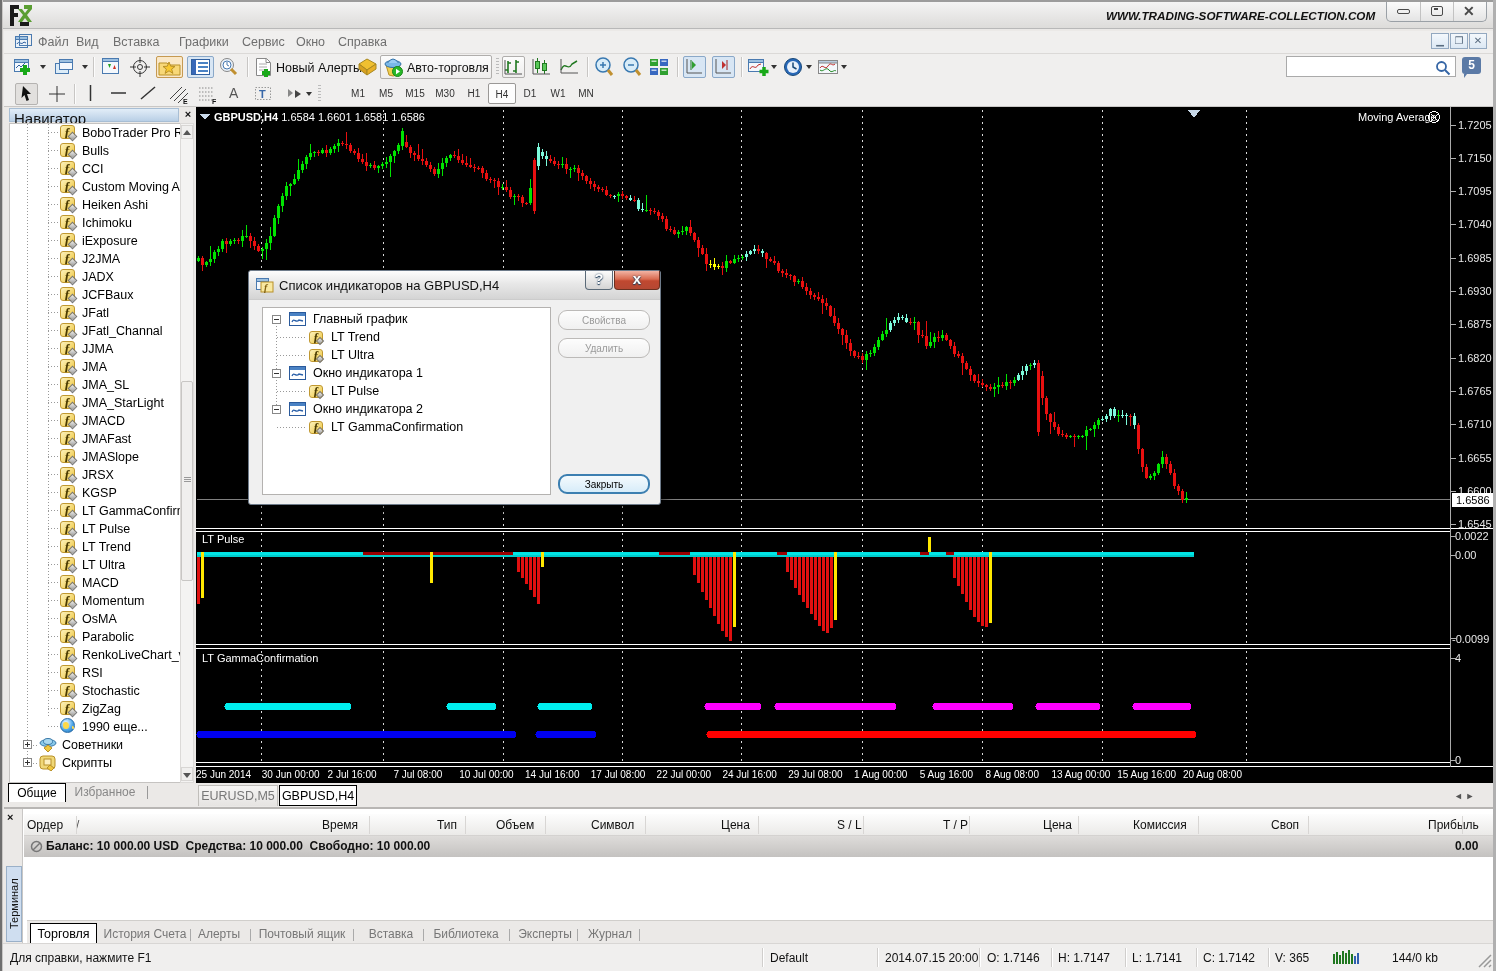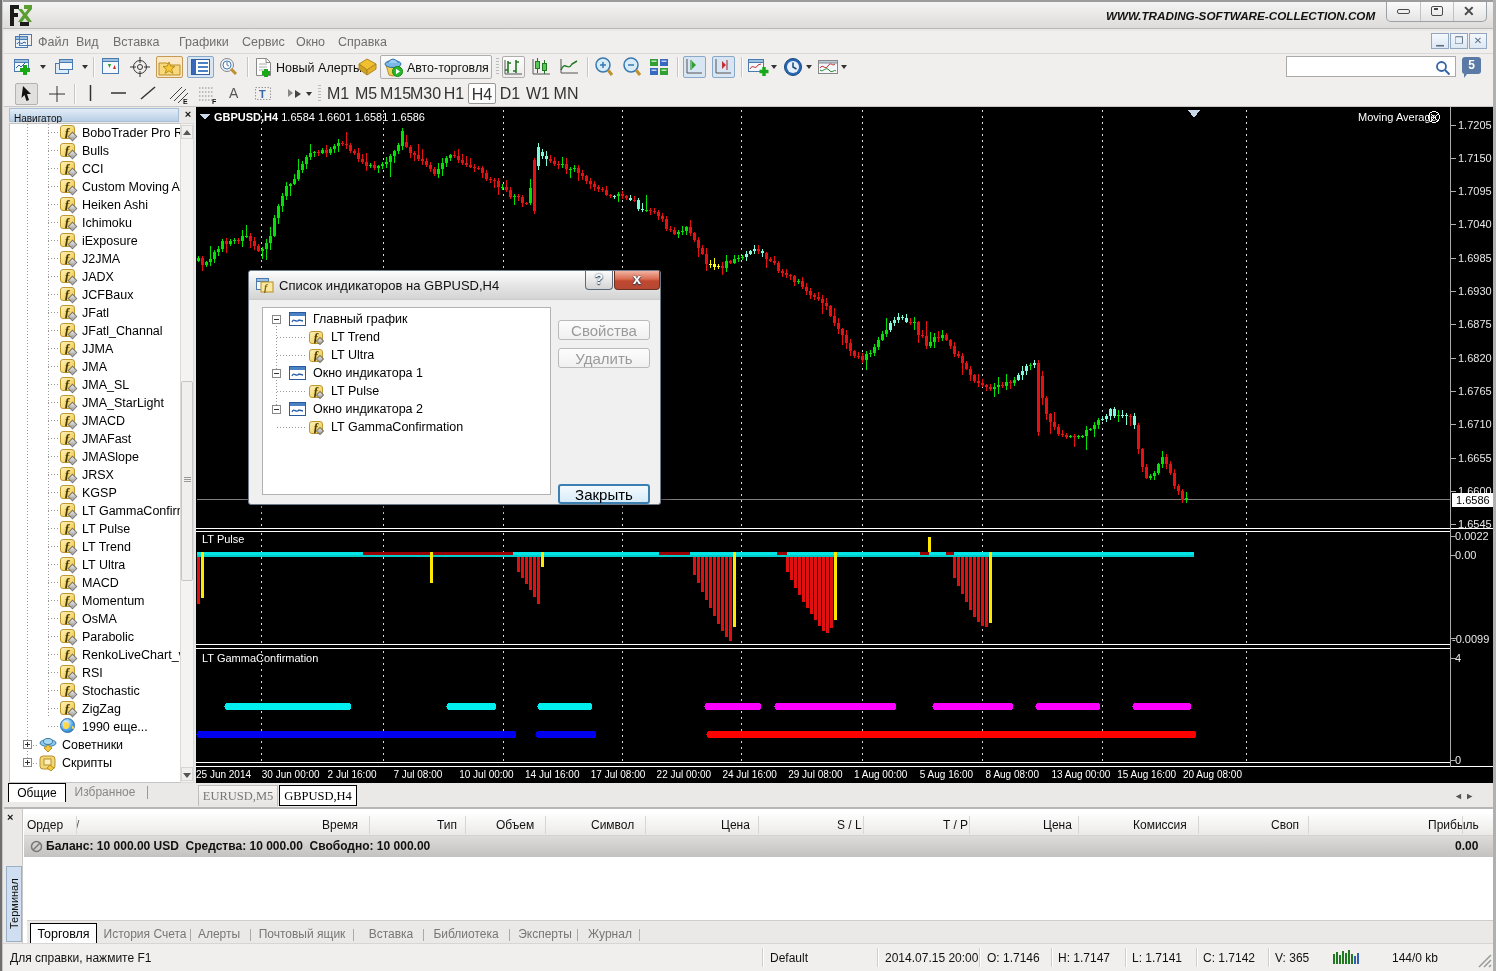--- a/index.html
+++ b/index.html
@@ -29,29 +29,29 @@
 #tb1 { left:4px; top:54px; width:1489px; height:27px; background:#f0efee; }
 #tb2 { left:4px; top:81px; width:1489px; height:26px; background:#f0efee; border-bottom:1px solid #c9c7c5; }
 .sep { position:absolute; top:3px; width:1px; height:20px; background:#c8c6c4; box-shadow:1px 0 0 #fcfcfc; }
 .grip { position:absolute; top:4px; width:3px; height:18px; background:repeating-linear-gradient(#bbb 0 1px,#f0efee 1px 3px); }
 .tbtn { position:absolute; top:2px; width:23px; height:22px; }
 .pressed { border:1px solid #c69a52; background:#fae8c8; border-radius:2px; }
 .pressedb { border:1px solid #8aa8c8; background:#d8e6f4; border-radius:2px; }
 .raised { border:1px solid #b0aeac; border-radius:2px; background:linear-gradient(#fcfcfc,#eeedec); }
 .dd { position:absolute; top:11px; width:0; height:0; border-left:3px solid transparent; border-right:3px solid transparent; border-top:4px solid #333; }
 .tbtxt { position:absolute; font-size:12.5px; color:#111; top:7px; }
-.tfb { position:absolute; top:2px; height:21px; font-size:16px; color:#333; text-align:center; line-height:21px; }
+.tfb { position:absolute; top:2px; height:21px; font-size:10px; color:#333; text-align:center; line-height:21px;margin-left:20px; }
 .tfb.sel { border:1px solid #9a9896; background:#fdfdfd; border-radius:2px; }
 #search { position:absolute; left:1282px; top:2px; width:170px; height:21px; background:#fff; border:1px solid #aaa; }
 #note5 { position:absolute; left:1458px; top:3px; width:19px; height:17px; background:#5b7aa6; border-radius:3px; color:#fff; font-size:12px; font-weight:bold; text-align:center; line-height:17px; }
 #note5:after { content:""; position:absolute; left:2px; top:17px; border-left:3px solid #5b7aa6; border-bottom:4px solid transparent; border-right:2px solid transparent; }
 
 
 #nav { left:4px; top:107px; width:190px; height:676px; background:#ebe9e7; }
-#navhdr { position:absolute; left:5px; top:1px; width:170px; height:14px; background:linear-gradient(#e2edf8,#b9cfe6); border:1px solid #a8bed4; font-size:10px; color:#111; padding:4px 4px; line-height:12px; }
+#navhdr { position:absolute; left:5px; top:1px; width:170px; height:14px; background:linear-gradient(#e2edf8,#b9cfe6); border:1px solid #a8bed4; font-size:15px; color:#111; padding:4px 4px; line-height:12px; }
 #navx { position:absolute; left:178px; top:1px; width:12px; height:13px; font-size:11px; font-weight:bold; color:#111; text-align:center; line-height:13px; }
 #navtree { position:absolute; left:5px; top:16px; width:171px; height:660px; background:#fff; border:1px solid #c5c3c1; border-right:none; overflow:hidden; }
 #navsb { position:absolute; left:176px; top:16px; width:14px; height:660px; background:#f4f3f2; border:1px solid #dcdad8; }
 .nrow { position:absolute; left:0; width:171px; height:18px; }
 .nrow .ntxt { position:absolute; left:72px; top:2px; font-size:12.5px; color:#000; white-space:nowrap; }
 .fico { position:absolute; left:50px; top:1px; width:15px; height:14px; background:linear-gradient(135deg,#fdf2bc,#eec63e); border:1px solid #c09830; border-radius:3px; }
 .fico i { position:absolute; left:3px; top:-2px; font-family:"Liberation Serif",serif; font-size:13px; font-weight:bold; color:#4a3a00; }
 .fico b { position:absolute; left:8px; top:7px; width:7px; height:7px; background:linear-gradient(135deg,#eee,#999); border:1px solid #777; transform:rotate(45deg); }
 .globe { position:absolute; left:50px; top:0px; width:15px; height:15px; border-radius:50%; background:radial-gradient(circle at 38% 32%,#cfe9ff 15%,#52a8e8 55%,#1668b0); border:1px solid #2a6ca8; }
 .globe:after { content:""; position:absolute; left:2px; top:3px; width:6px; height:7px; background:#ffd94a; border-radius:45% 60% 50% 55%; box-shadow:7px 2px 0 -2px #ffd94a; }
@@ -62,21 +62,21 @@
 .exp:after { content:""; position:absolute; left:3px; top:1px; width:1px; height:5px; background:#333; }
 #navtabs { position:absolute; left:0; top:676px; width:190px; height:25px; }
 .navtab { position:absolute; top:0; height:19px; font-size:12px; text-align:center; }
 .navtab.on { background:#fff; border:1px solid #000; border-bottom:none; color:#000; }
 .navtab.off { color:#888; }
 
 
 #chartwrap { left:196px; top:107px; width:1300px; height:676px; background:#f9a8d4; }
 
 
-#ctabs { left:196px; top:783px; width:1297px; height:16px; background:#ebe9e7;font-family:Liberation Serif, serif; }
+#ctabs { left:196px; top:783px; width:1297px; height:16px; background:#ebe9e7; }
 .ctab { position:absolute; top:2px; height:21px; font-size:12.5px; text-align:center; line-height:20px; }
 .ctab.on { background:#fff; border:1px solid #000; color:#000; }
 .ctab.off { color:#777; border:1px solid #c0beba; border-bottom:none; background:linear-gradient(#f6f5f4,#e6e4e2); }
 
 
 #term { left:4px; top:807px; width:1489px; height:136px; background:#fff; border-top:2px solid #b8b6b4; }
 #termstrip { position:absolute; left:0; top:0; width:19px; height:136px; background:#ebe9e7; border-right:1px solid #c9c7c5; }
 #termstrip .x { position:absolute; left:3px; top:2px; font-size:11px; font-weight:bold; color:#111; }
 #termlbl { position:absolute; left:2px; top:57px; width:16px; height:76px; background:#cfdef0; border:1px solid #9ab0c8; writing-mode:vertical-rl; transform:rotate(180deg); font-size:11px; color:#111; text-align:center; line-height:14px; }
 #thead { position:absolute; left:20px; top:5px; width:1469px; height:22px; background:linear-gradient(#fdfdfd,#ebeae8); border-bottom:1px solid #d4d2d0; font-size:12px; color:#111; }
@@ -96,21 +96,21 @@
 
 #dlg { left:248px; top:270px; width:413px; height:235px; background:#f0f0f0; border:1px solid #6e7b8a; border-radius:3px; box-shadow:3px 4px 12px rgba(0,0,0,0.6); }
 #dlgtitle { position:absolute; left:0; top:0; width:411px; height:29px; background:linear-gradient(#fdfdfd,#e8e8e8 45%,#d4d4d4); border-bottom:1px solid #ccc; border-radius:3px 3px 0 0; }
 #dlgtitle .ico { position:absolute; left:7px; top:6px; width:18px; height:16px; }
 #dlgtitle .t { position:absolute; left:30px; top:7px; font-size:13px; color:#111; white-space:nowrap; }
 #dlghelp { position:absolute; left:336px; top:0px; width:28px; height:19px; background:linear-gradient(#fcfcfc,#d4d4d4); border:1px solid #5a6a78; border-top:none; border-radius:0 0 4px 4px; color:#fff; text-shadow:0 0 2px #24415e,0 1px 1px #24415e; font-size:14px; font-weight:bold; text-align:center; line-height:16px; }
 #dlgclose { position:absolute; left:365px; top:0px; width:46px; height:19px; background:linear-gradient(#f2b4a4,#d96b50 45%,#c04830 55%,#b54833); border:1px solid #6a3020; border-top:none; border-radius:0 0 4px 4px; color:#fff; text-shadow:0 0 2px #24415e,0 1px 1px #24415e; font-size:15px; font-weight:bold; text-align:center; line-height:15px; }
 #dlglist { position:absolute; left:13px; top:36px; width:289px; height:188px; background:#fff; border:1px solid #b4b2b0; }
 .dlgrow { position:absolute; left:0; height:18px; font-size:12.5px; color:#000; }
 .dlgrow span.lbl { position:absolute; top:1px; white-space:nowrap;text-align:right; }
-.dbtn { position:absolute; left:309px; width:92px; height:20px; border:1px solid #bcbab8; border-radius:3px; background:linear-gradient(#fdfdfd,#f0f0f0); font-size:15px; color:#9a9a9a; text-align:center; line-height:19px;margin-top:10px; }
+.dbtn { position:absolute; left:309px; width:92px; height:20px; border:1px solid #bcbab8; border-radius:9px; background:linear-gradient(#fdfdfd,#f0f0f0); font-size:10px; color:#9a9a9a; text-align:center; line-height:19px; }
 .dbtn.on { border:2px solid #3c7fb1; color:#000; background:linear-gradient(#f4fafd,#d7ecf9); line-height:17px; }
 .chico { position:absolute; width:17px; height:14px; }
 .fico2 { position:absolute; width:14px; height:13px; background:linear-gradient(135deg,#fdf2bc,#eec63e); border:1px solid #c09830; border-radius:3px; }
 .fico2 i { position:absolute; left:3px; top:-2px; font-family:"Liberation Serif",serif; font-size:12px; font-weight:bold; color:#4a3a00; }
 .fico2 b { position:absolute; left:7px; top:6px; width:6px; height:6px; background:linear-gradient(135deg,#eee,#999); border:1px solid #777; transform:rotate(45deg); }
 .hstub { position:absolute; left:14px; top:8px; width:28px; height:1px; background-image:repeating-linear-gradient(90deg,#999 0 1px,transparent 1px 3px); }
 .dexp { position:absolute; width:9px; height:9px; background:#fff; border:1px solid #888; }
 .dexp:before { content:""; position:absolute; left:1px; top:3px; width:5px; height:1px; background:#333; }
 </style></head>
 <body>

